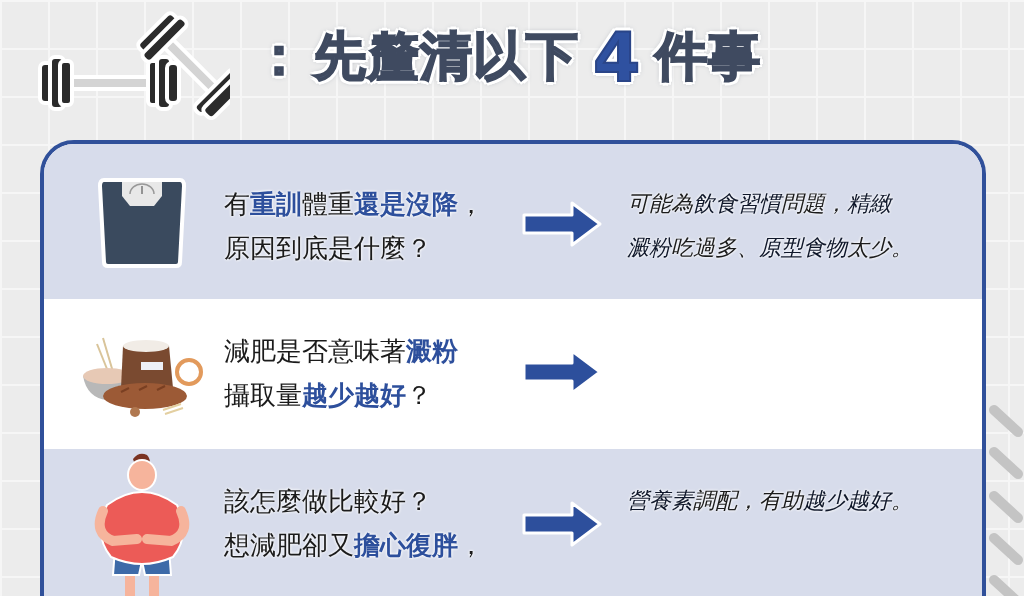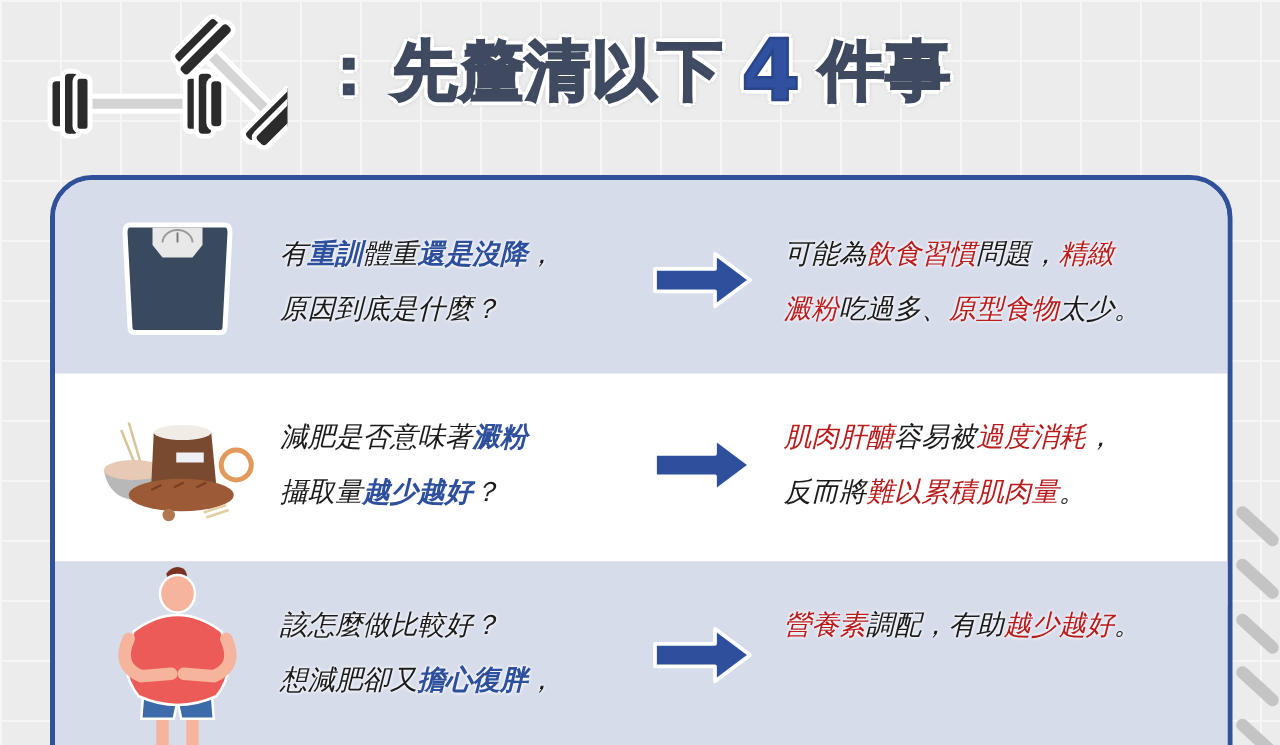--- a/index.html
+++ b/index.html
@@ -35,31 +35,31 @@
     border: 4px solid #30509a; border-radius: 34px 34px 0 0;
     overflow: hidden; background: #fff;
   }
   .row { position: absolute; left: 0; width: 100%; display: flex; align-items: center; }
   .row.r1 { top: 0; height: 155px; background: #d7dceb; }
   .row.r2 { top: 155px; height: 186px; background: #ffffff; }
   .row.r3 { top: 305px; height: 160px; background: #d7dceb; }
   .icon-box { position: absolute; left: 28px; width: 140px; display: flex; justify-content: center; }
   .q {
     position: absolute; left: 180px; width: 300px;
-    font-size: 22px; line-height: 44px; color: #1b1b1b; font-style: italic;
+    font-size: 26px; line-height: 44px; color: #1b1b1b; 
     text-shadow: 0 0 3px #fff, 0 0 3px #fff;
   }
   .q .hl { color: #2d4f9c; font-weight: 900; }
   .arrow { position: absolute; left: 476px; width: 84px; height: 50px; }
   .a {
     position: absolute; left: 583px; width: 360px;
     font-size: 22px; line-height: 44px; color: #1b1b1b; font-style: italic;
     text-shadow: 0 0 3px #fff, 0 0 3px #fff;
   }
-  .a .hl { color: #b91c1c; }
+  .a .hl { color: #0f172a; }
   .r1 .q, .r1 .a { top: 38px; }
   .r1 .arrow { top: 55px; }
   .r1 .icon-box { top: 30px; }
   .r2 .q, .r2 .a { top: 30px; }
   .r2 .arrow { top: 48px; }
   .r2 .icon-box { top: 25px; }
   .r3 .q, .r3 .a { top: 30px; }
   .r3 .arrow { top: 50px; }
   .r3 .icon-box { top: 0; }
   .stripes { position: absolute; left: 988px; top: 400px; width: 36px; height: 196px; overflow: hidden; }
@@ -154,28 +154,20 @@
       <div>
         <span>減肥是否意味著</span><span class="hl">澱粉</span>
       </div>
       <div>
         <span>攝取量</span><span class="hl">越少越好</span><span>？</span>
       </div>
     </div>
     <svg class="arrow" viewBox="0 0 84 50">
       <path d="M4 16 H52 V4 L80 25 L52 46 V34 H4 Z" fill="#2d4f9c" stroke="#fff" stroke-width="3" stroke-linejoin="round"></path>
     </svg>
-    <div class="a">
-      <div>
-        <span class="hl">肌肉肝醣</span><span>容易被</span><span class="hl">過度消耗</span><span>，</span>
-      </div>
-      <div>
-        <span>反而將</span><span class="hl">難以累積肌肉量</span><span>。</span>
-      </div>
-    </div>
   </div>
 
   <div class="row r3">
     <div class="icon-box">
       <svg width="110" height="150" viewBox="0 0 110 150">
 
         <path d="M46 10 Q52 2 60 6 Q64 10 62 16 L48 16 Z" fill="#7a3322"></path>
 
         <ellipse cx="55" cy="26" rx="14" ry="15" fill="#f6b49c" stroke="#fff" stroke-width="2"></ellipse>
 

